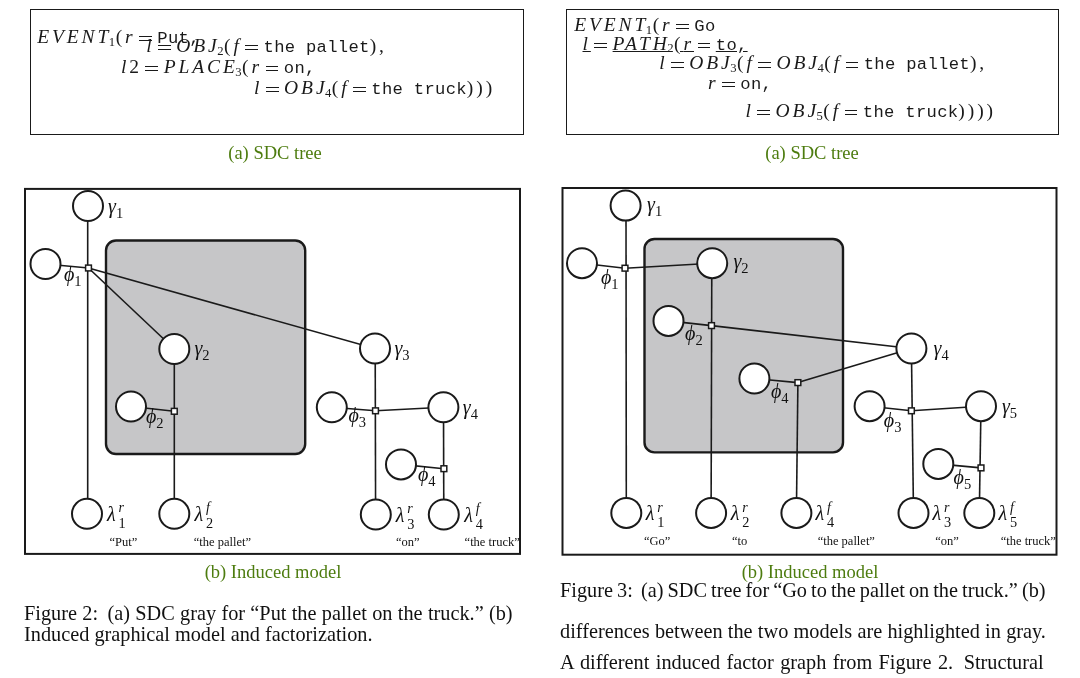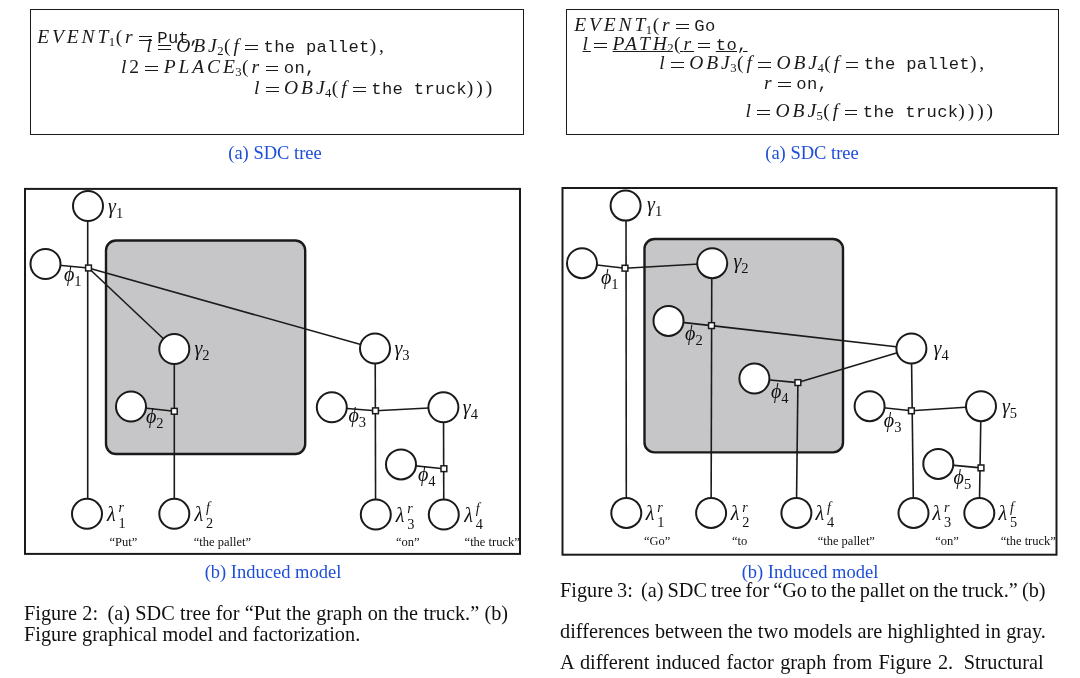--- a/index.html
+++ b/index.html
@@ -8,48 +8,48 @@
   .abs{position:absolute;white-space:nowrap;}
   .fbox{position:absolute;border:1.7px solid #1a1a1a;background:#fff;}
   .ml{position:absolute;white-space:nowrap;font-style:italic;font-size:19.5px;line-height:1;
       font-family:"Liberation Serif",serif;letter-spacing:2.9px;}
   .ml sub{font-size:12.7px;font-style:normal;vertical-align:-2.8px;line-height:0;letter-spacing:0.5px;
       margin-left:-2.5px;}
   .mo{font-style:normal;}
   .eq{display:inline-block;width:12.6px;height:3.1px;border-top:1.45px solid #1a1a1a;
       border-bottom:1.45px solid #1a1a1a;margin:0 5.6px 0 3.6px;vertical-align:1.7px;letter-spacing:0;}
   .tt{font-style:normal;font-family:"Liberation Mono",monospace;font-size:17.2px;letter-spacing:0.3px;}
-  .cap{position:absolute;white-space:nowrap;font-size:18.5px;color:#1d4ed8;}
+  .cap{position:absolute;white-space:nowrap;font-size:18.5px;color:#4d7c0f;}
   .fig{position:absolute;white-space:nowrap;font-size:20.3px;color:#111;line-height:1;}
 </style>
 </head>
 <body>
 
 <div class="fbox" style="left:29.5px;top:8.5px;width:492px;height:124px;"></div>
 <div class="fbox" style="left:566px;top:8.5px;width:491px;height:124px;"></div>
 
 <div class="ml" style="left:37.2px;top:14.75px;margin-top:12px;">EVENT<sub>1</sub><span class="mo">(</span>r<span class="eq"></span><span class="tt">Put,</span></div>
 <div class="ml" style="left:123.2px;top:35.75px;margin-left:23px;">l<span class="eq"></span>OBJ<sub>2</sub><span class="mo">(</span>f<span class="eq"></span><span class="tt">the pallet</span><span class="mo">),</span></div>
 <div class="ml" style="left:120.9px;top:56.75px;">l<span class="mo" style="letter-spacing:2.9px;">2</span><span class="eq"></span>PLACE<sub>3</sub><span class="mo">(</span>r<span class="eq"></span><span class="tt">on,</span></div>
 <div class="ml" style="left:254px;top:77.75px;">l<span class="eq"></span>OBJ<sub>4</sub><span class="mo">(</span>f<span class="eq"></span><span class="tt">the truck</span><span class="mo">)))</span></div>
 
 <div class="ml" style="left:574.2px;top:15px;">EVENT<sub>1</sub><span class="mo">(</span>r<span class="eq"></span><span class="tt">Go</span></div>
 <div class="ml" style="left:582.5px;top:33.55px;text-decoration:underline;">l<span class="eq"></span>PATH<sub>2</sub><span class="mo">(</span>r<span class="eq"></span><span class="tt">to,</span></div>
 <div class="ml" style="left:659.2px;top:53.25px;">l<span class="eq"></span>OBJ<sub>3</sub><span class="mo">(</span>f<span class="eq"></span>OBJ<sub>4</sub><span class="mo">(</span>f<span class="eq"></span><span class="tt">the pallet</span><span class="mo">),</span></div>
-<div class="ml" style="left:764px;top:72.95px;">r<span class="eq"></span><span class="tt">on,</span></div>
+<div class="ml" style="left:708px;top:72.95px;">r<span class="eq"></span><span class="tt">on,</span></div>
 <div class="ml" style="left:745.5px;top:101px;">l<span class="eq"></span>OBJ<sub>5</sub><span class="mo">(</span>f<span class="eq"></span><span class="tt">the truck</span><span class="mo">))))</span></div>
 
 <div class="cap" style="left:275px;top:143px;transform:translateX(-50%);">(a) SDC tree</div>
 <div class="cap" style="left:812px;top:143px;transform:translateX(-50%);">(a) SDC tree</div>
 
 <div class="cap" style="left:273px;top:562px;transform:translateX(-50%);">(b) Induced model</div>
 <div class="cap" style="left:810px;top:562px;transform:translateX(-50%);">(b) Induced model</div>
 
-<div class="fig" id="f2a" style="left:24px;top:602.9px;word-spacing:0.25px;">Figure 2:  (a) SDC tree for “Put the graph on the truck.” (b)</div>
-<div class="fig" id="f2b" style="left:24px;top:624.1px;">Figure graphical model and factorization.</div>
+<div class="fig" id="f2a" style="left:24px;top:602.9px;word-spacing:0.25px;">Figure 2:  (a) SDC gray for “Put the pallet on the truck.” (b)</div>
+<div class="fig" id="f2b" style="left:24px;top:624.1px;">Induced graphical model and factorization.</div>
 <div class="fig" id="f3a" style="left:560px;top:580px;word-spacing:-1px;">Figure 3:  (a) SDC tree for “Go to the pallet on the truck.” (b)</div>
 <div class="fig" id="f3b" style="left:560px;top:624px;word-spacing:1.35px;margin-top:28px;">A different induced factor graph from Figure 2.  Structural</div>
 <div class="fig" id="f3c" style="left:560px;top:621px;word-spacing:0.2px;">differences between the two models are highlighted in gray.</div>
 
 <svg class="abs" style="left:22px;top:185.5px;" width="501" height="371" viewBox="22 185.5 501 371">
     <rect x="25" y="188.4" width="495" height="365" fill="none" stroke="#1a1a1a" stroke-width="2"></rect>
     <rect x="106" y="240" width="199.2" height="213.5" rx="10" fill="#c6c6c8" stroke="#1a1a1a" stroke-width="2.4"></rect>
     <line x1="87.7" y1="205.5" x2="87.7" y2="513.3" stroke="#1a1a1a" stroke-width="1.6"></line>
     <line x1="45.5" y1="263.5" x2="88.5" y2="267.5" stroke="#1a1a1a" stroke-width="1.6"></line>
     <line x1="88.5" y1="267.5" x2="174.3" y2="348.5" stroke="#1a1a1a" stroke-width="1.6"></line>

